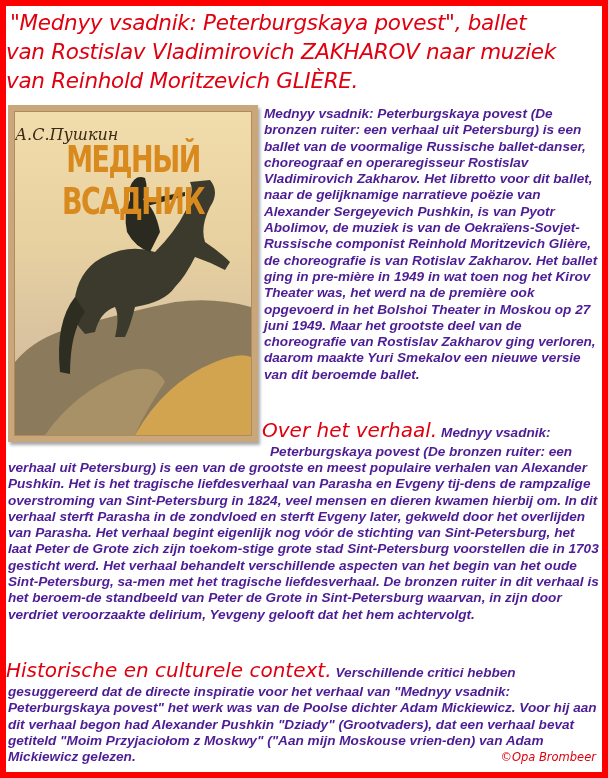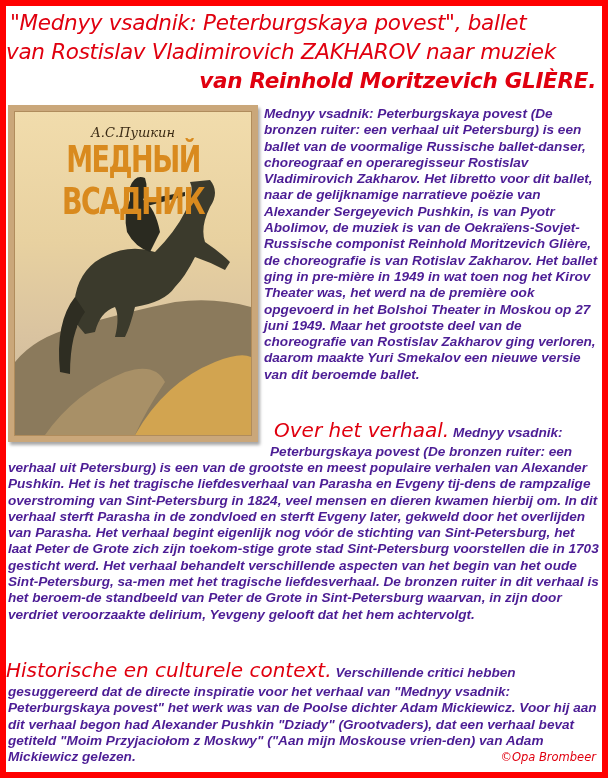--- a/index.html
+++ b/index.html
@@ -2,29 +2,29 @@
 <html><head>
 <meta charset="utf-8">
 <style>
   html, body { margin:0; padding:0; }
   body { width:608px; height:778px; background:#ff0000; position:relative; overflow:hidden; }
   .frame { position:absolute; left:6px; top:6px; width:596px; height:766px; background:#ffffff; }
   .title { position:absolute; left:0; top:2px; width:590px; font-family:"DejaVu Sans", sans-serif; font-style:italic; color:#e0000f; font-size:21.5px; line-height:29px; letter-spacing:-0.3px; }
   .title div { white-space:nowrap; }
   .t1 { padding-left:4px; }
   .t2 { padding-left:0; }
-  .t3 { text-align:right; padding-right:0;font-weight:bold; }
+  .t3 { text-align:left; padding-right:0; }
   .cover { position:absolute; left:2px; top:99px; width:250px; height:337px; background:#caa77a; box-shadow:2px 3px 3px rgba(0,0,0,0.35); }
   .cover-inner { position:absolute; left:6px; top:6px; right:6px; bottom:6px; background:linear-gradient(180deg,#f1dcac 0%,#e8d1a0 40%,#d9c3a0 70%,#c9b59a 100%); overflow:hidden; border:1px solid #b08c5c; }
-  .cover-author { position:absolute; top:13px; left:0; width:100%; text-align:center; font-family:"DejaVu Serif", serif; font-style:italic; font-size:13px; color:#3a2a14; }
+  .cover-author { position:absolute; top:13px; left:0; width:100%; text-align:left; font-family:"DejaVu Serif", serif; font-style:italic; font-size:16px; color:#3a2a14; }
   .cover-title { position:absolute; top:26px; left:0; width:100%; text-align:center; font-family:"DejaVu Sans", sans-serif; font-weight:bold; font-size:27px; color:#d98a1e; letter-spacing:-1.5px; transform:scaleY(1.35); transform-origin:top; }
   .cover svg { position:absolute; left:0; top:0; }
   .body-text { font-family:"Liberation Sans", sans-serif; font-style:italic; font-weight:bold; color:#4c1d95; font-size:13.6px; line-height:16.3px; }
   .intro { position:absolute; left:258px; top:100px; width:336px; }
-  .h-red { font-family:"DejaVu Sans", sans-serif; font-style:italic; color:#e0000f; font-size:20px;margin-left:12px; }
+  .h-red { font-family:"DejaVu Sans", sans-serif; font-style:italic; color:#e0000f; font-size:20px; }
   .sec2-head { position:absolute; left:256px; top:412px; white-space:nowrap; }
   .sec2-head .h-red { font-size:20px; }
   .sec2-first { position:absolute; left:264px; top:438px; width:336px; }
   .sec2-rest { position:absolute; left:2px; top:454px; width:592px; }
   .sec3 { position:absolute; left:0; top:652px; width:592px; }
   .sec3 .head-line { white-space:nowrap; }
   .sec3 .h-red { font-size:20px; margin-left:0; }
   .sec3 .body { position:absolute; left:2px; top:26px; width:592px; }
   .sig { position:absolute; right:6px; bottom:8px; font-family:"DejaVu Sans", sans-serif; font-style:italic; color:#e0000f; font-size:11.5px; }
   p { margin:0; }

